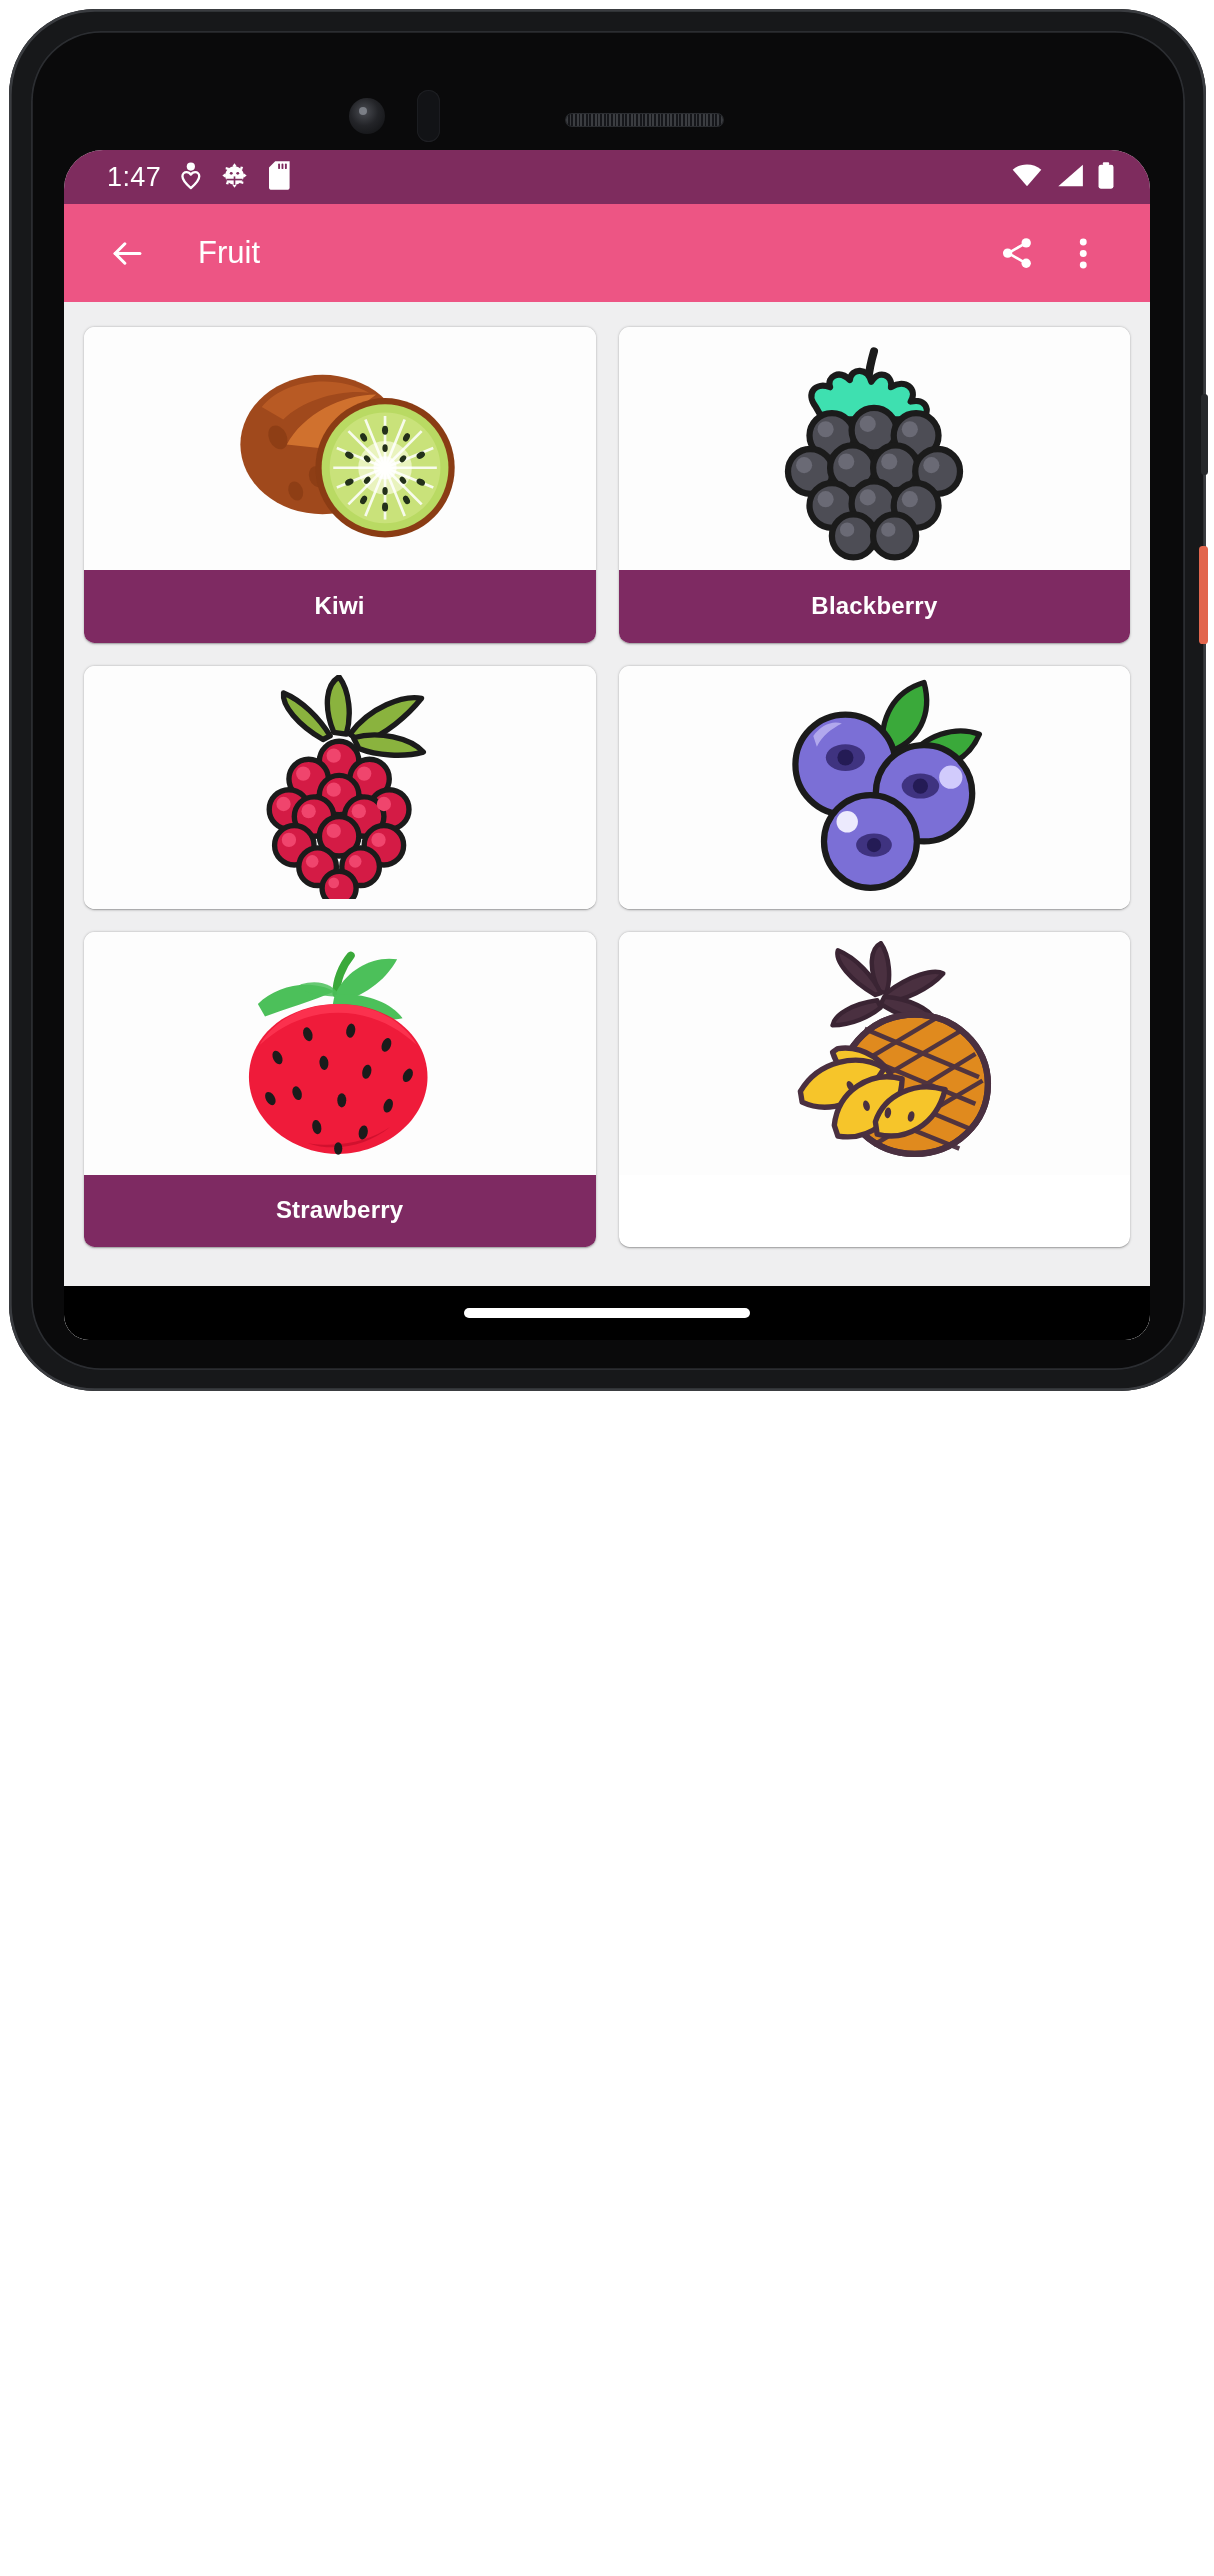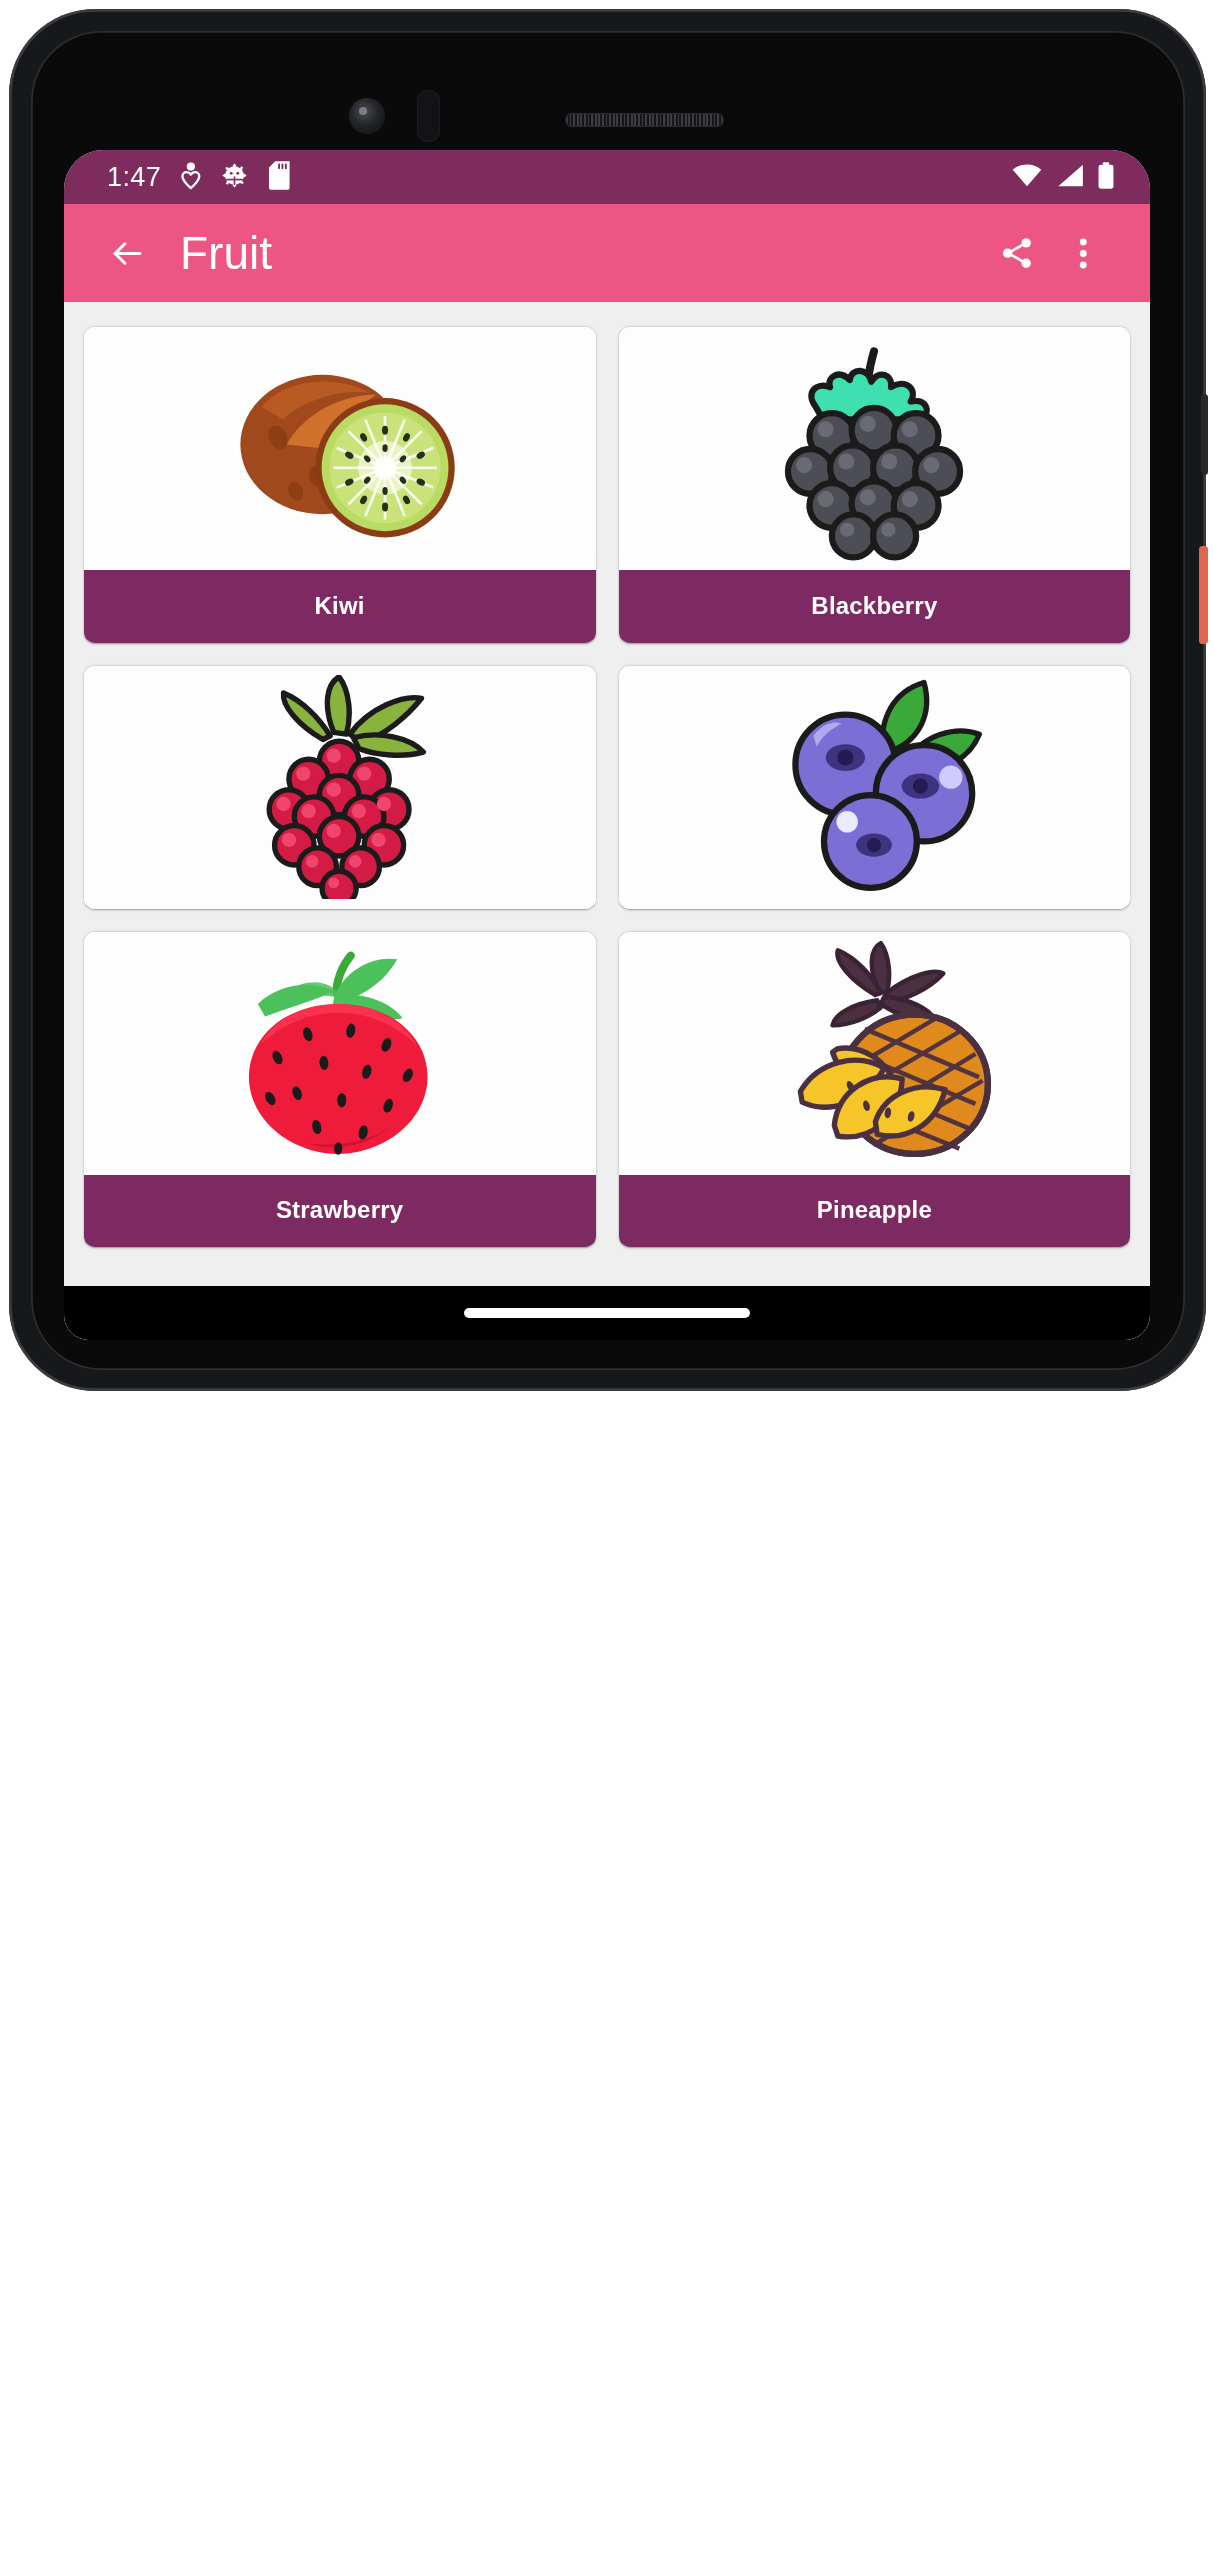--- a/index.html
+++ b/index.html
@@ -124,23 +124,23 @@
   
   #app-bar {
     height: 98px;
     background: #ed5584;
     display: flex;
     align-items: center;
     padding: 0 34px 0 30px;
     color: #ffffff;
   }
   #app-bar-title {
-    font-size: 46px;
+    font-size: 31px;
     font-weight: 400;
-    margin-left: 20px;
+    margin-left: 38px;
     flex: 1;
     white-space: nowrap;
   }
   .appbar-action {
     width: 66px;
     height: 66px;
     display: flex;
     align-items: center;
     justify-content: center;
   }
@@ -544,21 +544,20 @@
               <path d="M100 206 C104 168 140 144 176 154 C174 198 140 224 104 218 Z" fill="#f6c52a" stroke="#4a3040" stroke-width="6" stroke-linejoin="round"></path>
               <path d="M146 202 C156 172 190 156 224 166 C214 206 180 224 148 216 Z" fill="#f6c52a" stroke="#4a3040" stroke-width="6" stroke-linejoin="round"></path>
               <g fill="#4a3040">
                 <ellipse cx="118" cy="162" rx="3.6" ry="6" transform="rotate(-28 118 162)"></ellipse>
                 <ellipse cx="136" cy="184" rx="3.6" ry="6" transform="rotate(-16 136 184)"></ellipse>
                 <ellipse cx="160" cy="192" rx="3.6" ry="6" transform="rotate(8 160 192)"></ellipse>
                 <ellipse cx="186" cy="196" rx="3.6" ry="6" transform="rotate(14 186 196)"></ellipse>
               </g>
             </svg>
           </div>
-          <div class="fruit-label">Pineapple</div>
         </div>
 
       </div>
     </div>
 
     <div id="nav-bar">
       <div id="nav-home-handle"></div>
     </div>
 
   </div>

